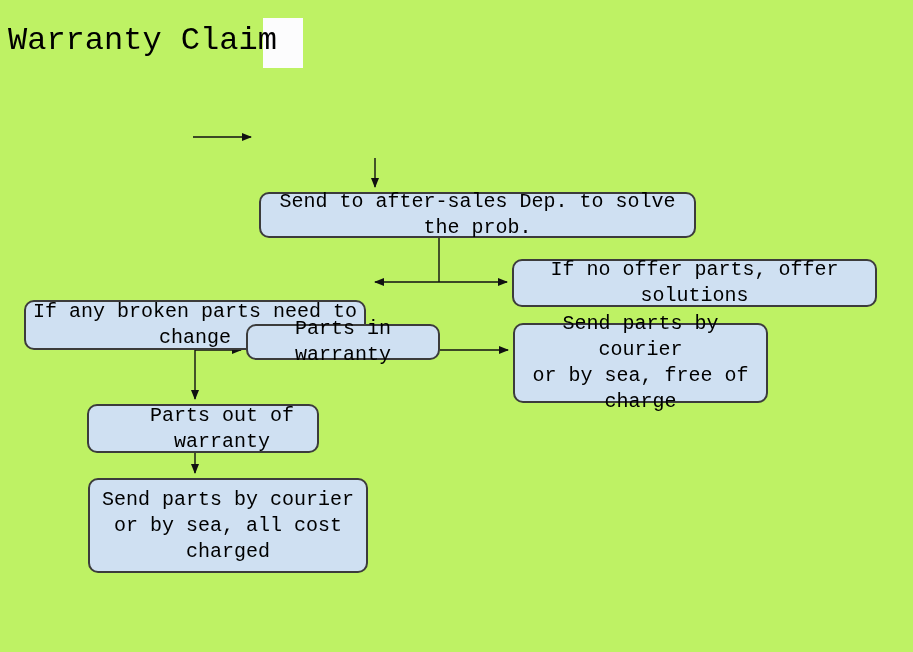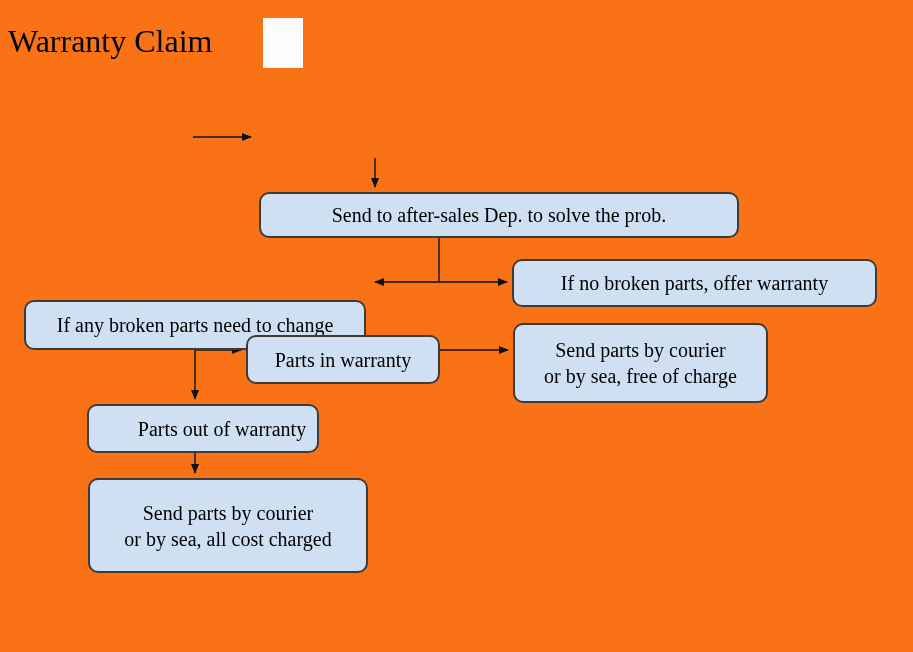--- a/index.html
+++ b/index.html
@@ -4,23 +4,23 @@
 <style>
   html, body {
     margin: 0;
     padding: 0;
     background: #ffffff;
   }
   .canvas {
     position: relative;
     width: 913px;
     height: 652px;
-    background: #f97316;
+    background: #bef264;
     overflow: hidden;
-    font-family: Liberation Serif, serif;
+    font-family: Liberation Mono, monospace;
   }
   .title {
     position: absolute;
     left: 8px;
     top: 23px;
     font-size: 32px;
     line-height: 36px;
     color: #000000;
     white-space: nowrap;
   }
@@ -48,24 +48,24 @@
     line-height: 26px;
     display: flex;
     align-items: center;
     justify-content: center;
     text-align: center;
     white-space: pre-line;
     padding: 2px 6px;
   }
   #n0 { left: 11px;  top: 115px; width: 182px; height: 45px; }
   #n1 { left: 258px; top: 113px; width: 278px; height: 45px; }
-  #n2 { left: 259px; top: 192px; width: 480px; height: 46px; }
+  #n2 { left: 259px; top: 192px; width: 437px; height: 46px; }
   #n3 { left: 24px;  top: 260px; width: 342px; height: 50px; margin-top: 40px; }
   #n4 { left: 512px; top: 259px; width: 365px; height: 48px; }
-  #n5 { left: 246px; top: 335px; width: 194px; height: 49px; }
+  #n5 { left: 246px; top: 324px; width: 194px; height: 36px; }
   #n6 { left: 513px; top: 323px; width: 255px; height: 80px; }
   #n7 { left: 87px;  top: 404px; width: 232px; height: 49px; padding-left: 44px; }
   #n8 { left: 88px;  top: 478px; width: 280px; height: 95px; }
 </style>
 </head>
 <body>
 
 <div class="canvas">
 
   <div class="artifact"></div>
@@ -86,21 +86,21 @@
       <path d="M439,282 L507,282" marker-end="url(#arrow)"></path>
       <path d="M195,310 L195,399" marker-end="url(#arrow)"></path>
       <path d="M195,350 L241,350" marker-end="url(#arrow)"></path>
       <path d="M440,350 L508,350" marker-end="url(#arrow)"></path>
       <path d="M195,453 L195,473" marker-end="url(#arrow)"></path>
     </g>
   </svg>
 
   <div class="node" id="n2">Send to after-sales Dep. to solve the prob.</div>
   <div class="node" id="n3">If any broken parts need to change</div>
-  <div class="node" id="n4">If no broken parts, offer warranty</div>
+  <div class="node" id="n4">If no offer parts, offer solutions</div>
   <div class="node" id="n5">Parts in warranty</div>
   <div class="node" id="n6">Send parts by courier
 or by sea, free of charge</div>
   <div class="node" id="n7">Parts out of warranty</div>
   <div class="node" id="n8">Send parts by courier
 or by sea, all cost charged</div>
 
 </div>
 
 </body></html>

